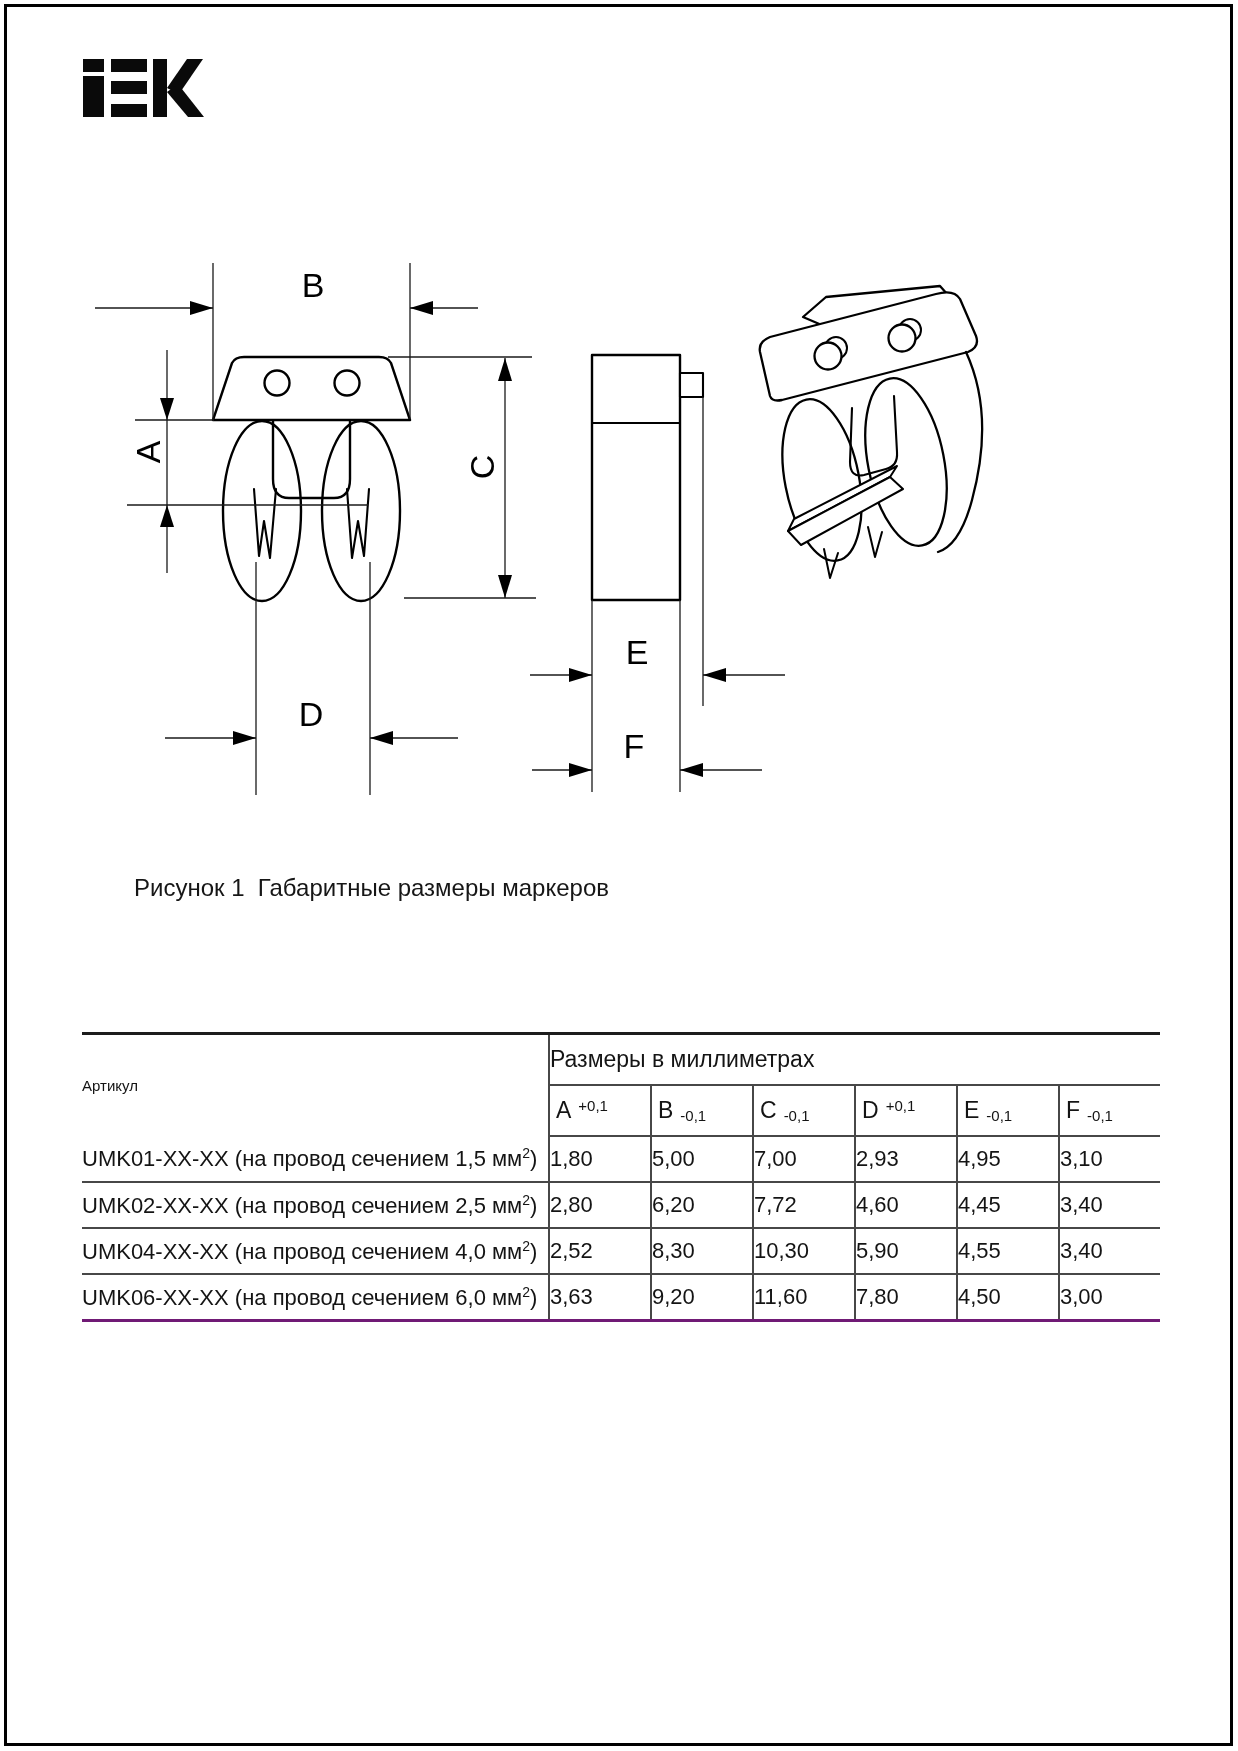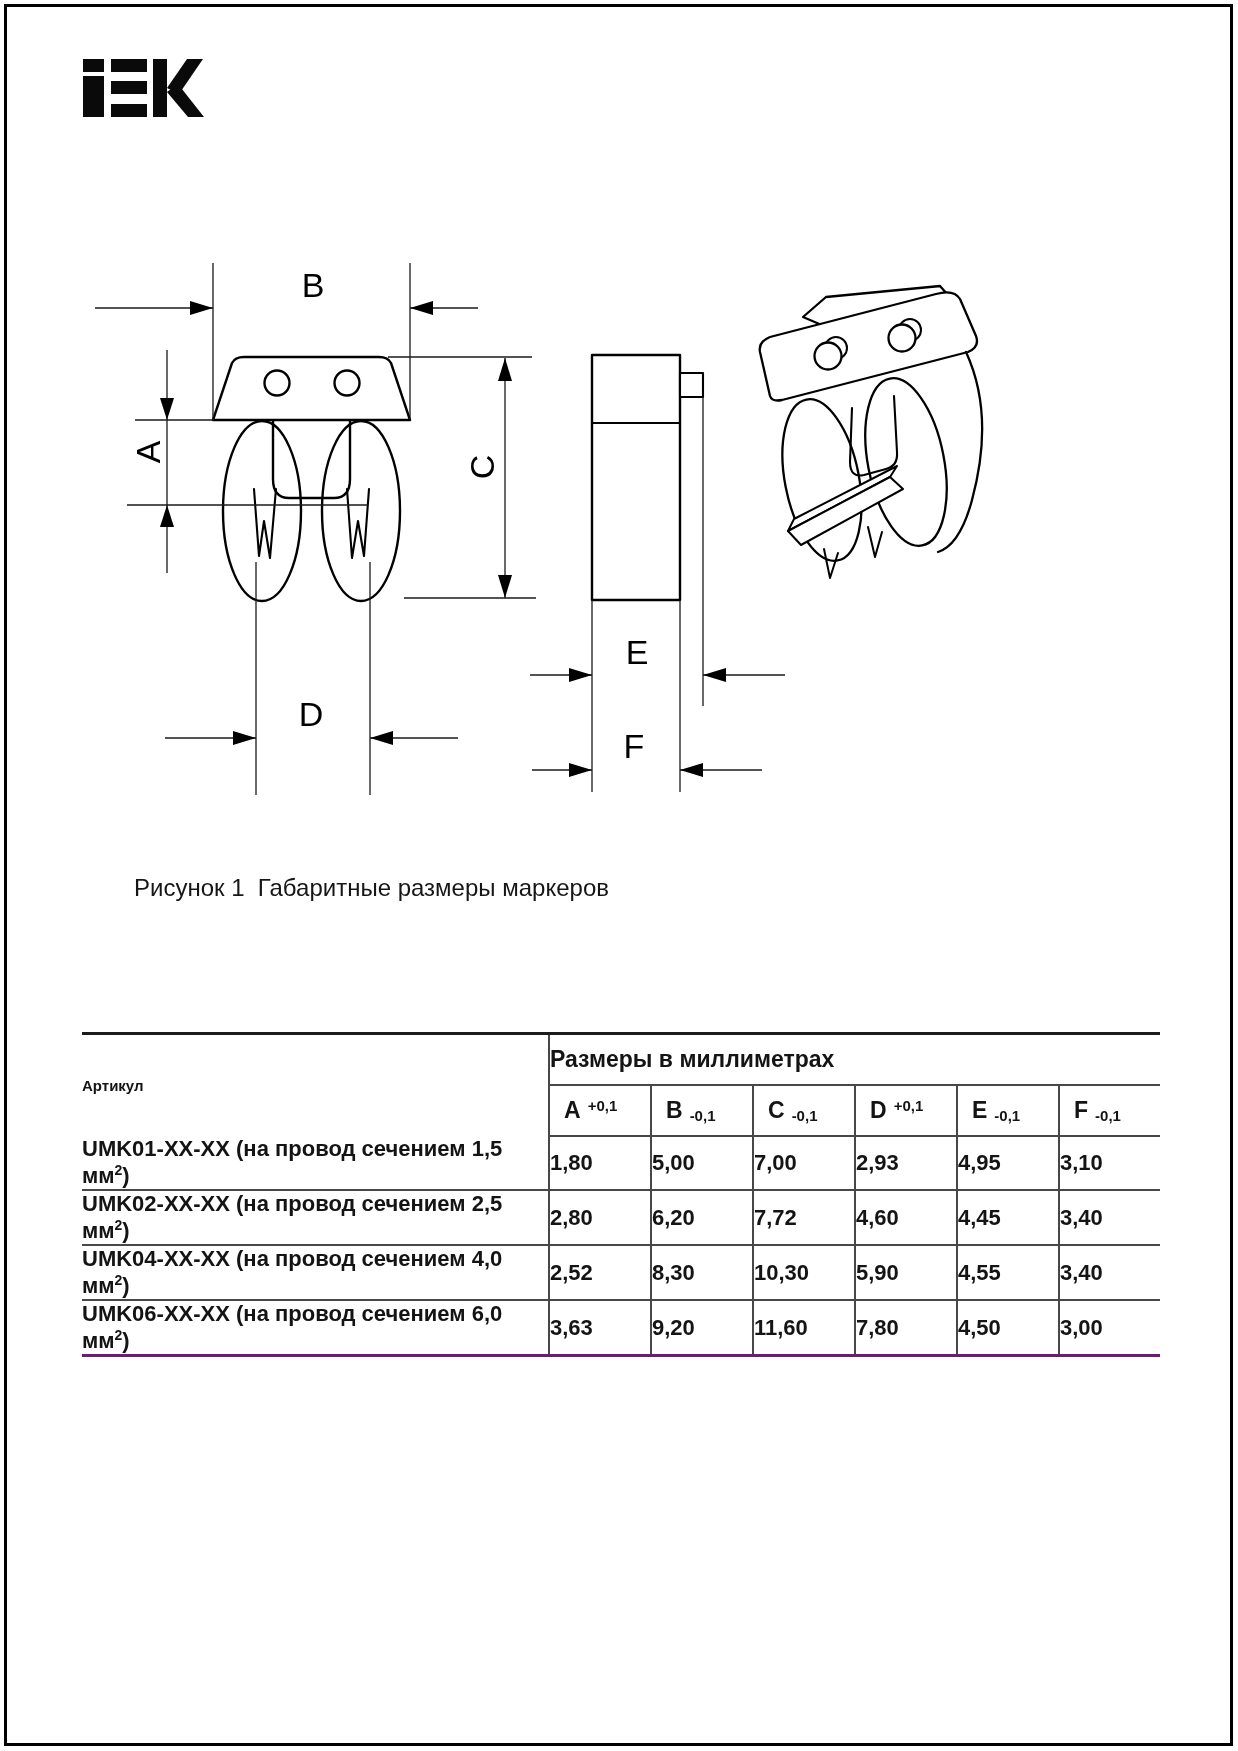--- a/index.html
+++ b/index.html
@@ -11,29 +11,29 @@
   .logo{position:absolute;left:83px;top:57px;width:122px;height:62px;}
   .drawing{position:absolute;left:0;top:0;width:1238px;height:900px;}
   .caption{
     position:absolute;left:118px;top:872px;font-size:24px;line-height:32px;
     color:#161616;white-space:pre;letter-spacing:0px;margin-left:16px;
   }
   table.dims{
     position:absolute;left:82px;top:1032px;width:1078px;
     border-collapse:collapse;table-layout:fixed;font-size:22px;color:#141414;
   }
-  table.dims th, table.dims td{padding:0;margin:0;font-weight:700;text-align:left;}
+  table.dims th, table.dims td{padding:0;margin:0;font-weight:400;text-align:left;}
   tr.h1 th{border-top:3px solid #1c1c1c;height:49px;vertical-align:middle;}
   th.article{
     border-right:2px solid #474747;vertical-align:top;padding-left:6px;padding-top:12px;
     font-weight:700;font-size:15px;
   }
   th.dimshead{border-bottom:2px solid #474747;padding-left:14px;font-weight:700;font-size:23px;}
   tr.h2 th{
-    height:49px;vertical-align:middle;padding-left:14px;font-size:23px;
+    height:49px;vertical-align:middle;padding-left:6px;font-size:23px;
     border-right:2px solid #474747;border-bottom:2px solid #474747;
   }
   tr.h2 th:last-child{border-right:none;}
   tbody td{
     height:44px;vertical-align:middle;border-right:2px solid #474747;border-bottom:2px solid #474747;
   }
   tbody td:last-child{border-right:none;}
   tbody tr:last-child td{border-bottom:3px solid #701a75;}
   td.art{padding-left:6px;}
   td.val{padding-left:16px;}

